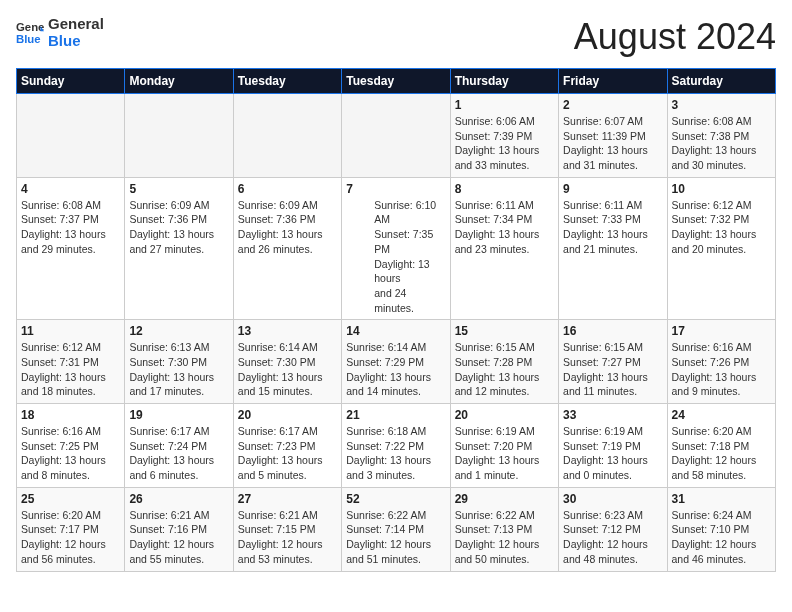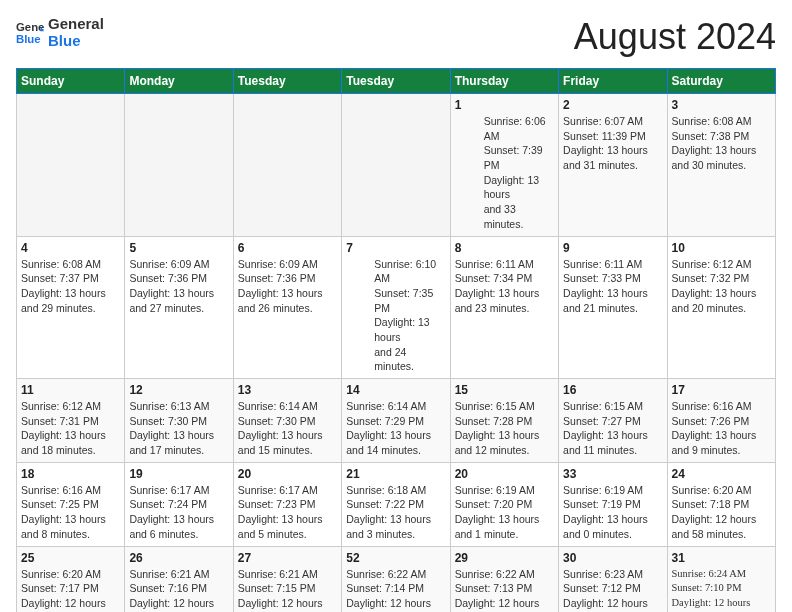--- a/index.html
+++ b/index.html
@@ -35,21 +35,21 @@
     .location {
       font-size: 16px;
       color: #444;
     }
     table {
       width: 100%;
       border-collapse: collapse;
       font-size: 11px;
     }
     thead th {
-      background: #15803d;
+      background: #0f172a;
       color: #fff;
       padding: 5px 4px;
       text-align: left;
       font-size: 12px;
       font-weight: bold;
       border: 1px solid #1a73e8;
     }
     tbody td {
       border: 1px solid #ccc;
       vertical-align: top;
@@ -106,21 +106,21 @@
       </tr>
   </thead>
   <tbody id="calendar-body">
       <tr>
         <td class="empty-cell"></td>
         <td class="empty-cell"></td>
         <td class="empty-cell"></td>
         <td class="empty-cell"></td>
         <td>
           <div class="day-number">1</div>
-          <div class="day-info" style="white-space: pre-line; margin-left: 29px;">Sunrise: 6:06 AM
+          <div class="day-info" style="white-space: pre-line;">Sunrise: 6:06 AM
 Sunset: 7:39 PM
 Daylight: 13 hours
 and 33 minutes.</div>
         </td>
         <td>
           <div class="day-number">2</div>
           <div class="day-info" style="white-space: pre-line;">Sunrise: 6:07 AM
 Sunset: 11:39 PM
 Daylight: 13 hours
 and 31 minutes.</div>
@@ -324,20 +324,20 @@
         </td>
         <td>
           <div class="day-number">30</div>
           <div class="day-info" style="white-space: pre-line;">Sunrise: 6:23 AM
 Sunset: 7:12 PM
 Daylight: 12 hours
 and 48 minutes.</div>
         </td>
         <td>
           <div class="day-number">31</div>
-          <div class="day-info" style="white-space: pre-line; font-family: Liberation Serif, serif;">Sunrise: 6:24 AM
+          <div class="day-info" style="white-space: pre-line;">Sunrise: 6:24 AM
 Sunset: 7:10 PM
 Daylight: 12 hours
 and 46 minutes.</div>
         </td>
       </tr>
     </tbody>
 </table>
 
 </body></html>

